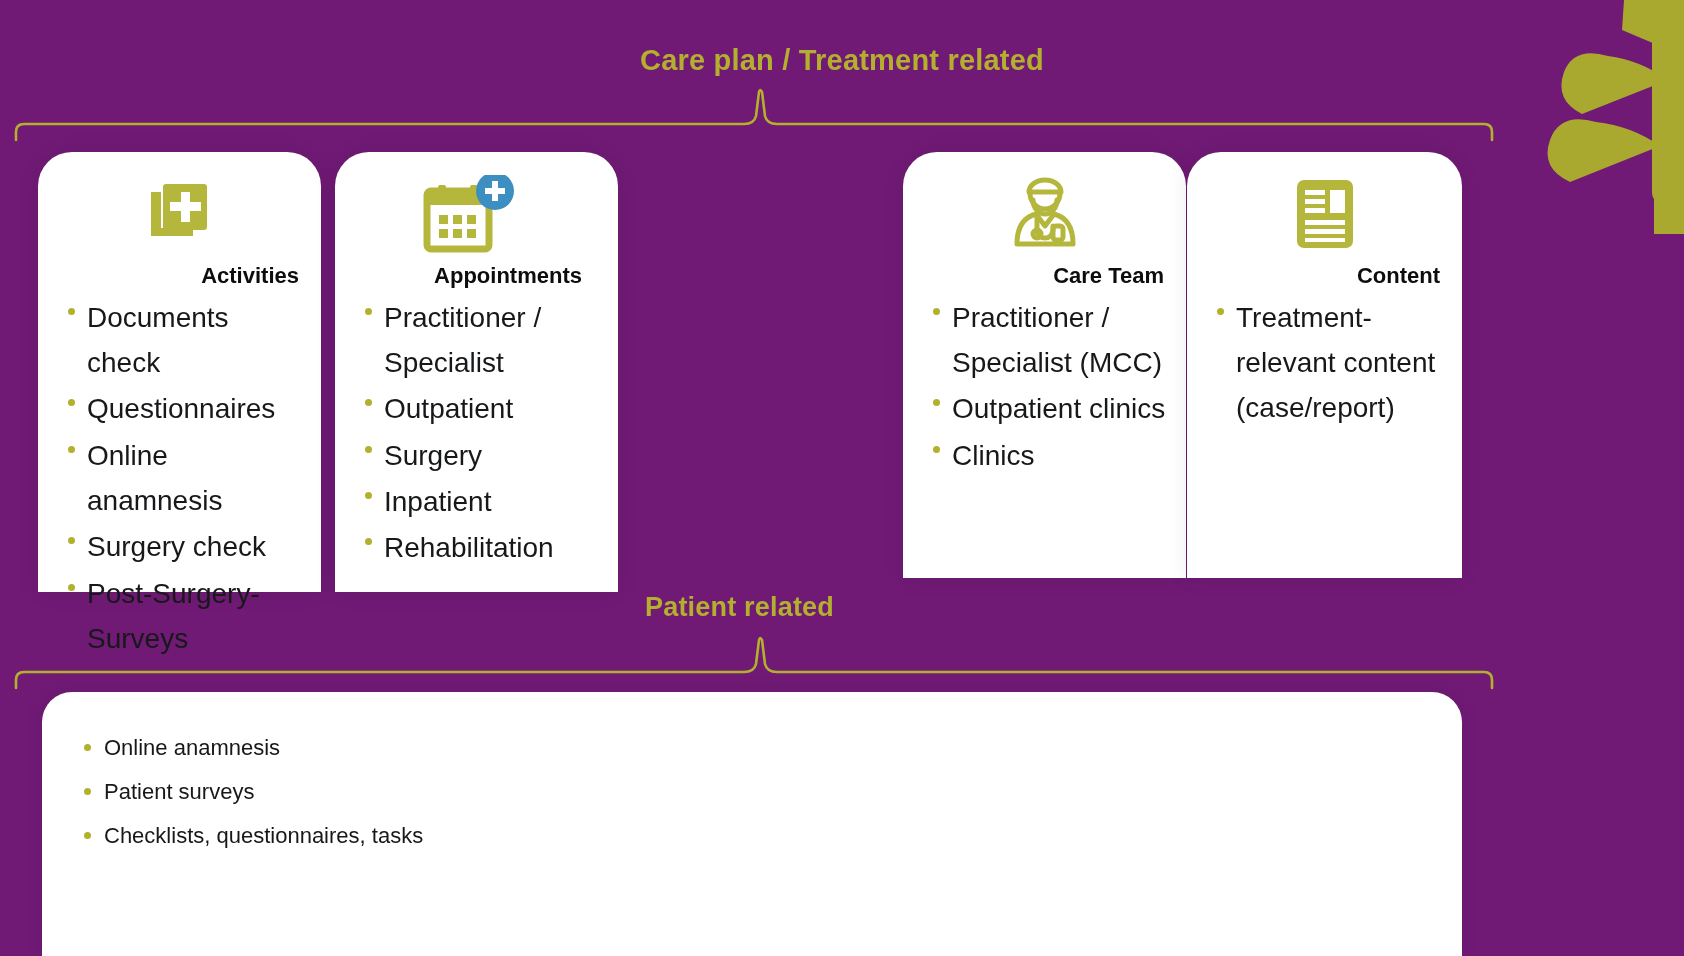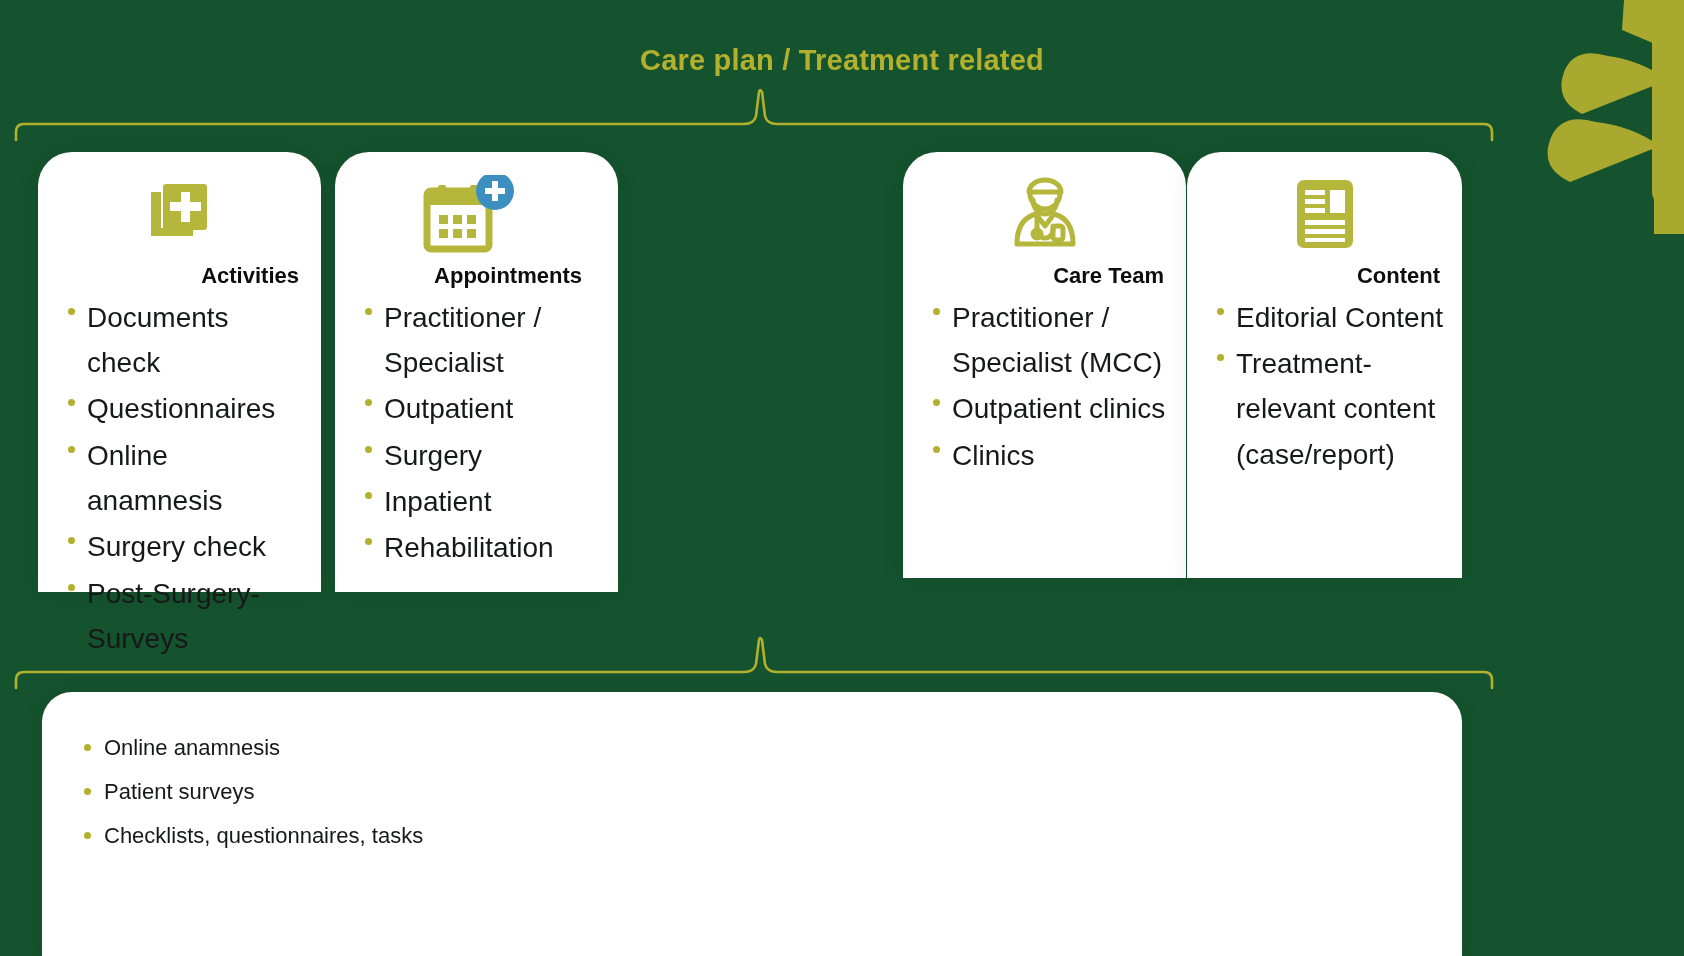--- a/index.html
+++ b/index.html
@@ -9,21 +9,21 @@
   }
   body {
     font-family: "Liberation Sans", sans-serif;
     -webkit-font-smoothing: antialiased;
   }
   #stage {
     position: relative;
     width: 1684px;
     height: 956px;
     overflow: hidden;
-    background: #14532d;
+    background: #701a75;
   }
 
   
   .leaf-deco {
     position: absolute;
     top: -6px;
     right: -10px;
     width: 190px;
     height: 240px;
     pointer-events: none;
@@ -267,27 +267,27 @@
           <rect x="10" y="21" width="20" height="5" fill="#ffffff"></rect>
           <rect x="10" y="30" width="20" height="5" fill="#ffffff"></rect>
           <rect x="35" y="12" width="15" height="23" fill="#ffffff"></rect>
           <rect x="10" y="42" width="40" height="5" fill="#ffffff"></rect>
           <rect x="10" y="51" width="40" height="5" fill="#ffffff"></rect>
           <rect x="10" y="60" width="40" height="4" fill="#ffffff"></rect>
         </svg>
       </div>
       <div class="card-title">Content</div>
       <ul class="card-list">
-        <li>Editorial Content</li>
         <li>Treatment-relevant content (case/report)</li>
       </ul>
     </div>
 
   </div>
 
+  <div class="brace-label" id="label-bottom">Patient related</div>
 
   <svg class="brace-svg" id="brace-bottom" viewBox="0 0 1480 56" preserveAspectRatio="none">
     <path d="M2 54 L2 46 Q2 38 10 38 L730 38 Q740 38 742 30 L745 6 Q746 2 748 6 L751 30 Q753 38 763 38 L1470 38 Q1478 38 1478 46 L1478 54" fill="none" stroke="#b3b02e" stroke-width="2.6" stroke-linecap="round"></path>
   </svg>
 
   <div class="bottom-panel">
     <ul class="bottom-list">
       <li>Online anamnesis</li>
       <li>Patient surveys</li>
       <li>Checklists, questionnaires, tasks</li>

